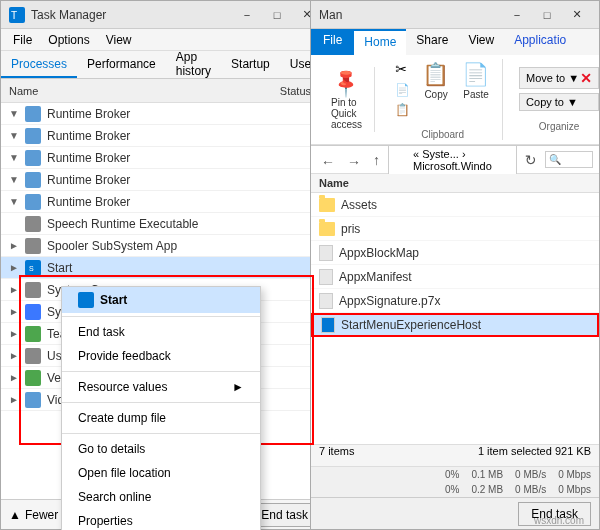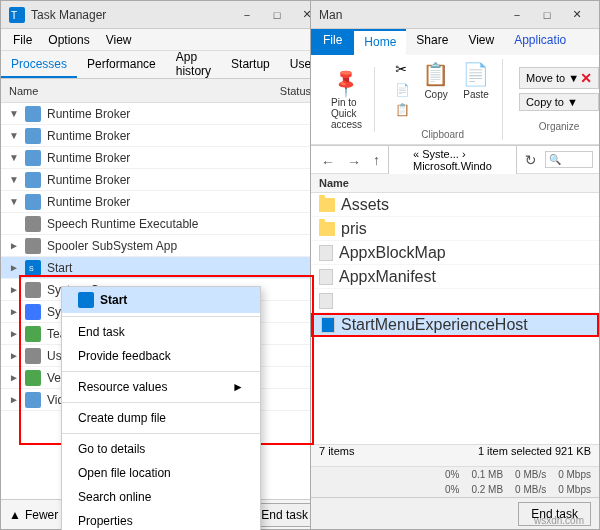--- a/index.html
+++ b/index.html
@@ -119,21 +119,21 @@
 
     
     .exp-list-header { display: flex; padding: 3px 8px; background: #f5f5f5; border-bottom: 1px solid #ddd; }
     .exp-list-header span { font-size: 11px; color: #333; font-weight: bold; }
     .exp-list { flex: 1; overflow-y: auto; background: white; }
     .exp-row { display: flex; align-items: center; padding: 3px 8px; height: 24px; border-bottom: 1px solid #f5f5f5; cursor: pointer; }
     .exp-row.selected { background: #cce4ff; border: 2px solid red; }
     .folder-icon { width: 16px; height: 14px; background: #ffd866; border-radius: 1px; margin-right: 6px; position: relative; }
     .folder-icon::before { content: ''; position: absolute; top: -3px; left: 0; width: 6px; height: 3px; background: #ffd866; border-radius: 1px 1px 0 0; }
     .file-icon-sm { width: 14px; height: 16px; background: #e8e8e8; border: 1px solid #ccc; margin-right: 6px; font-size: 7px; display: flex; align-items: center; justify-content: center; }
-    .exp-name { font-size: 16px; color: #333; }
+    .exp-name { font-size: 12px; color: #333; }
 
     
     .exp-statusbar { height: 22px; background: #f5f5f5; border-top: 1px solid #ddd; display: flex; align-items: flex-start; justify-content: space-between; padding: 0 8px; font-size: 11px; }
 
     
     .exp-bottom { height: 32px; background: #f0f0f0; border-top: 1px solid #ccc; display: flex; align-items: center; justify-content: flex-end; padding: 0 8px; }
     .end-task-btn { background: #f0f0f0; border: 1px solid #aaa; padding: 4px 12px; font-size: 12px; cursor: pointer; }
 
     
     .watermark { position: absolute; bottom: 4px; right: 16px; font-size: 10px; color: #999; }
@@ -398,20 +398,21 @@
     <div class="exp-row">
       <div class="file-icon-sm" style="background:#e8e8e8;"></div>
       <span class="exp-name">AppxBlockMap</span>
     </div>
     <div class="exp-row">
       <div class="file-icon-sm" style="background:#e8e8e8;"></div>
       <span class="exp-name">AppxManifest</span>
     </div>
     <div class="exp-row">
       <div class="file-icon-sm" style="background:#e8e8e8;"></div>
+      <span class="exp-name">AppxSignature.p7x</span>
     </div>
 
     <div class="exp-row selected" style="background:#cce4ff; border:2px solid red;">
       <div class="file-icon-sm" style="background:#0078d4;">
         <svg width="12" height="12" viewBox="0 0 12 12">
             <circle cx="6" cy="6" r="5" fill="#0078d4"></circle>
           </svg>
       </div>
       <span class="exp-name">StartMenuExperienceHost</span>
     </div>

